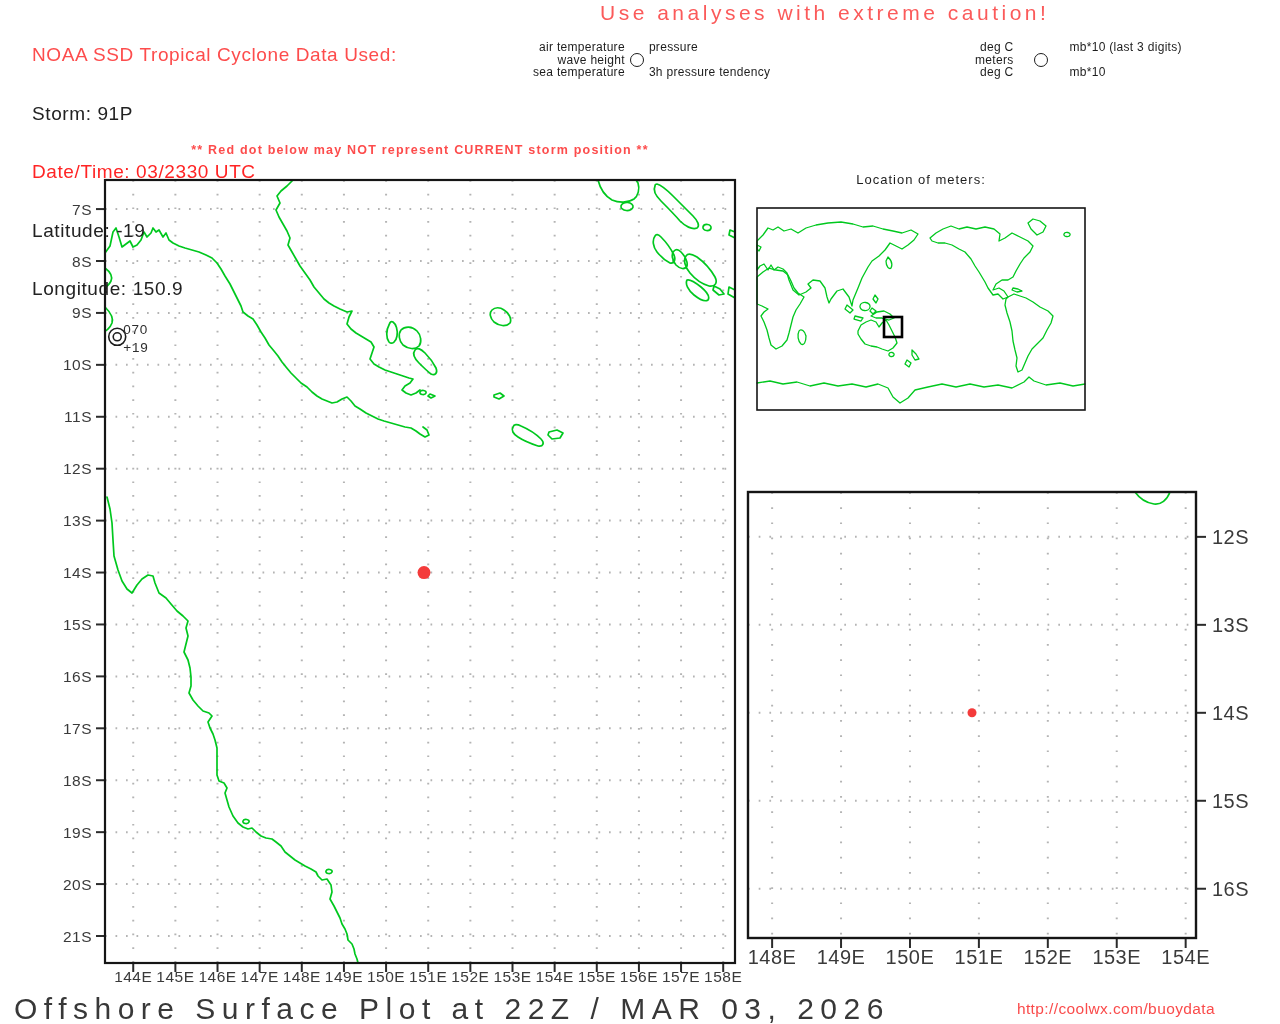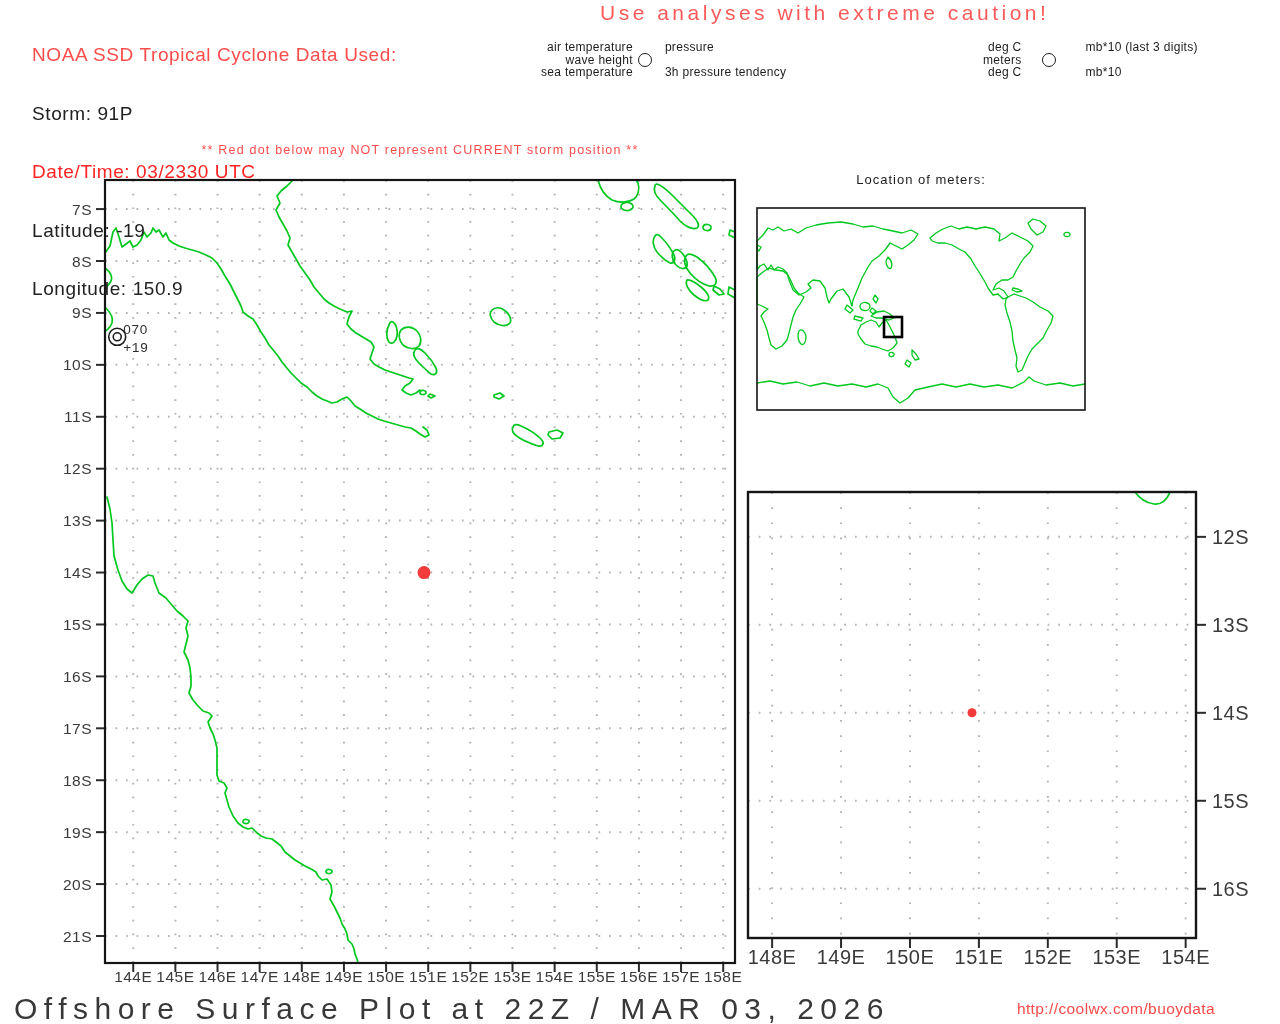--- a/index.html
+++ b/index.html
@@ -8,28 +8,28 @@
   .abs{position:absolute;}
   
   #tc-info{left:10px;top:6px;font-size:19px;line-height:19.5px;letter-spacing:.6px;white-space:pre;margin-left:22px;}
   .red-light{color:var(--alert-red,#fd4c4c);}
   .red-bold{color:var(--bold-red,#ff2424);font-weight:normal;}
   
   #caution{left:600px;top:1px;width:560px;font-size:21px;letter-spacing:3.5px;
            color:var(--caution-red,#fb5a5a);white-space:nowrap;}
   
   .legend{display:flex;align-items:center;font-size:12px;line-height:12.5px;letter-spacing:.3px;color:#1d1d1d;}
-  .legend .lcol{display:flex;flex-direction:column;margin-left:8px;}
+  .legend .lcol{display:flex;flex-direction:column;}
   .legend .lcol.r{text-align:right;}
   .legend .lcircle{width:12px;height:12px;border:1.5px solid #1d1d1d;border-radius:50%;margin:0 5px;flex:0 0 auto;}
   #legend-station{left:533px;top:41px;}
   #legend-units{left:975px;top:41px;gap:16px;}
   
   #warning{left:105px;top:143px;width:630px;text-align:center;font-size:12.5px;letter-spacing:1.2px;
-           color:var(--alert-red,#fd4c4c);}
+           color:var(--alert-red,#fd4c4c);font-weight:bold;}
   
   #inset-title{left:757px;top:172px;width:328px;text-align:center;font-size:13px;letter-spacing:1px;color:#1d1d1d;}
   
   #footer-title{left:14px;top:992px;font-size:30px;letter-spacing:6.5px;color:#383838;white-space:nowrap;}
   #footer-url{left:956px;top:1000px;width:320px;text-align:center;font-size:15.5px;letter-spacing:.4px;
               color:var(--url-red,#fa4b4b);white-space:nowrap;}
   
   svg{position:absolute;left:0;top:0;}
   .frame{fill:none;stroke:#151515;}
   .grid{stroke:var(--grid-gray,#b4b4b4);stroke-width:2;fill:none;}

